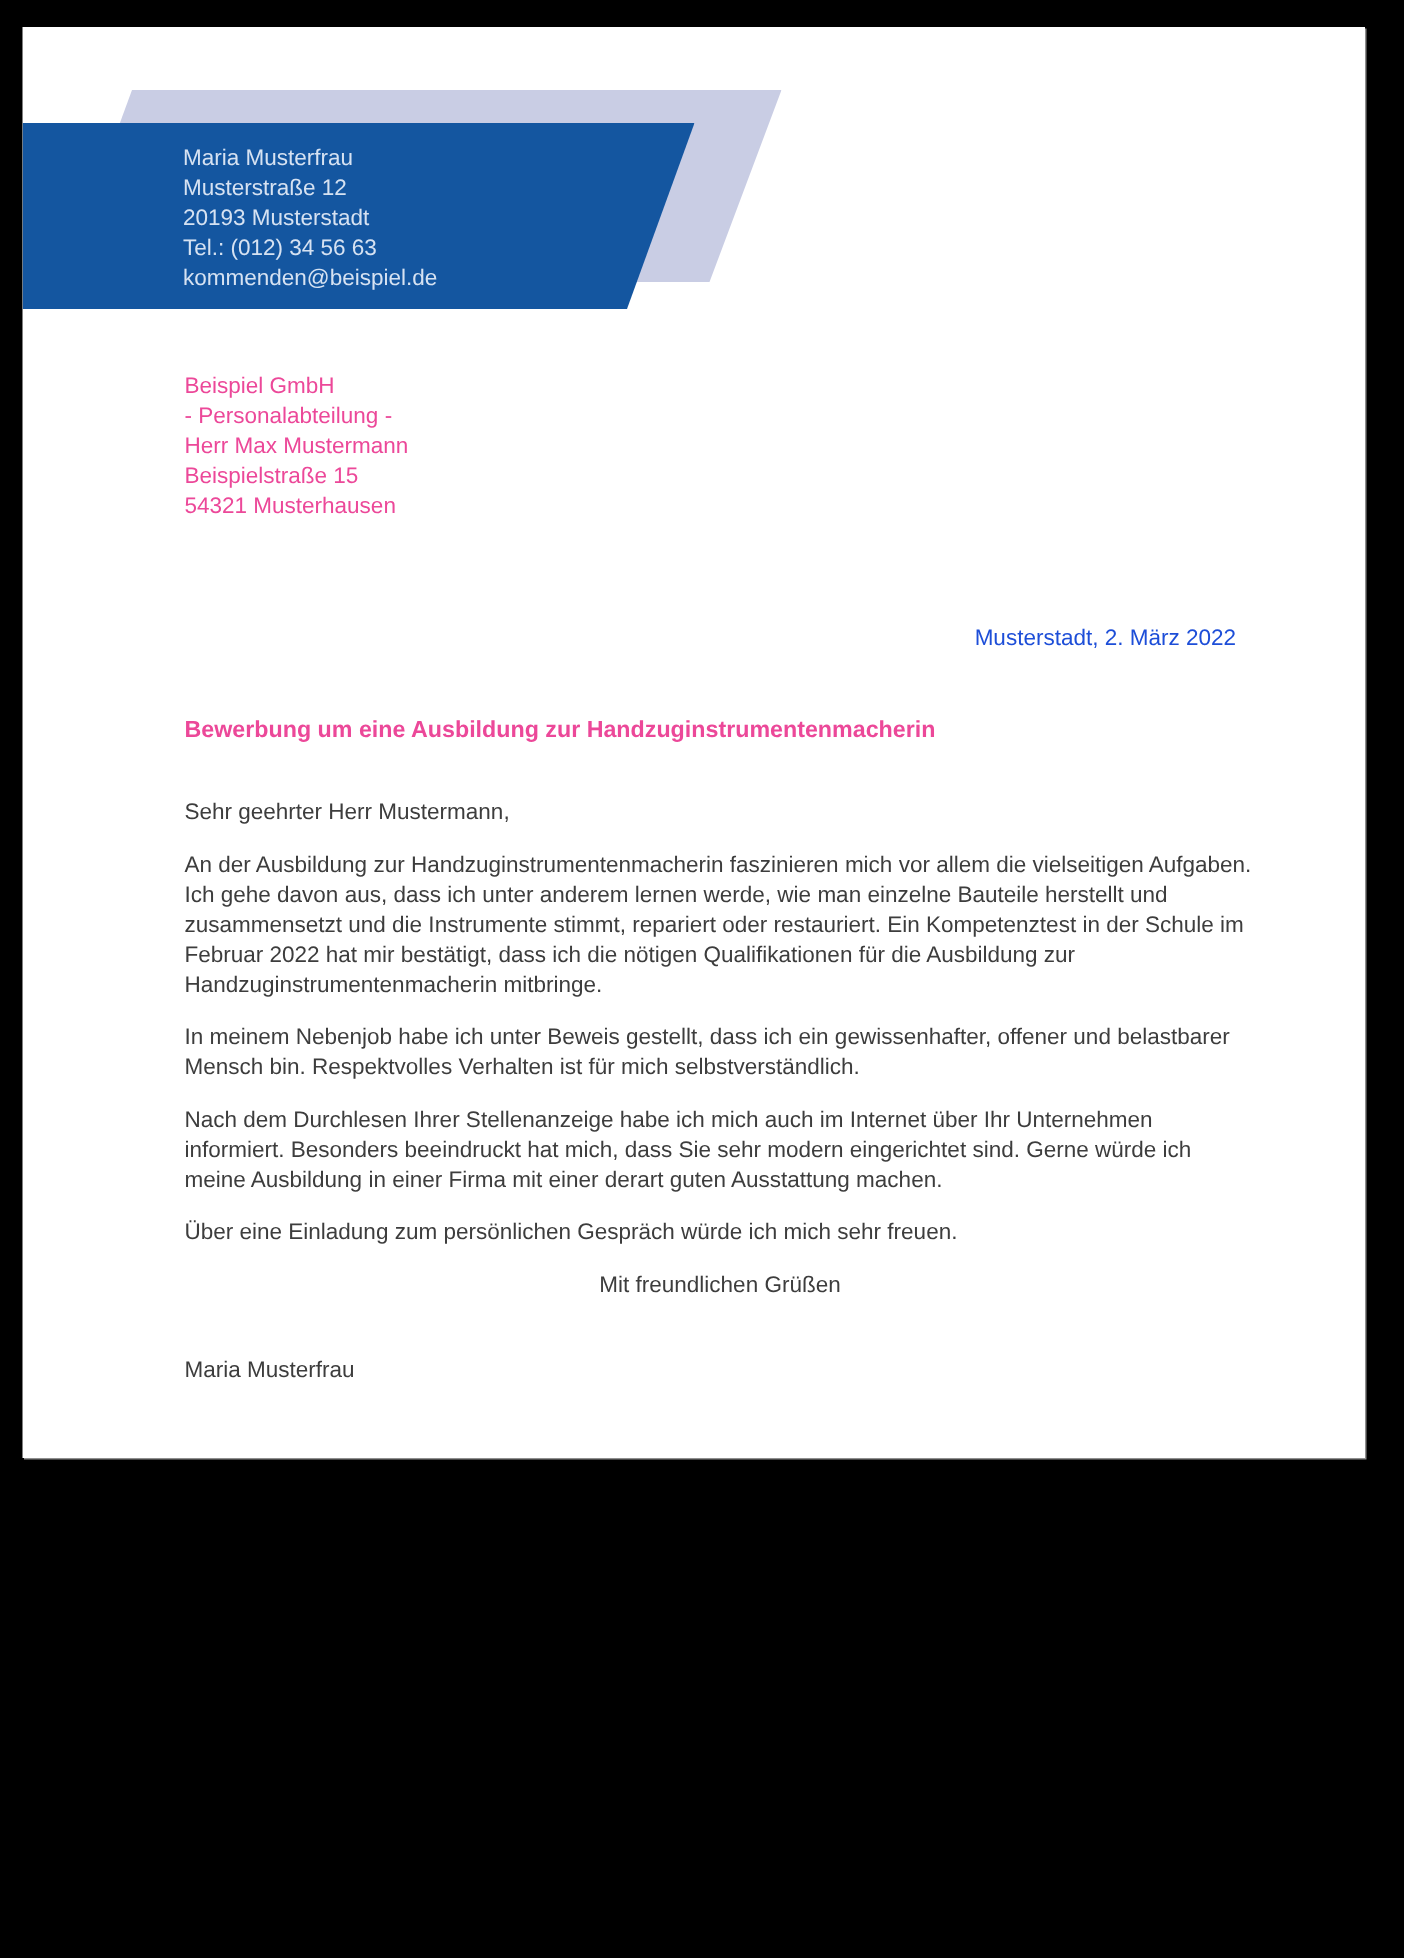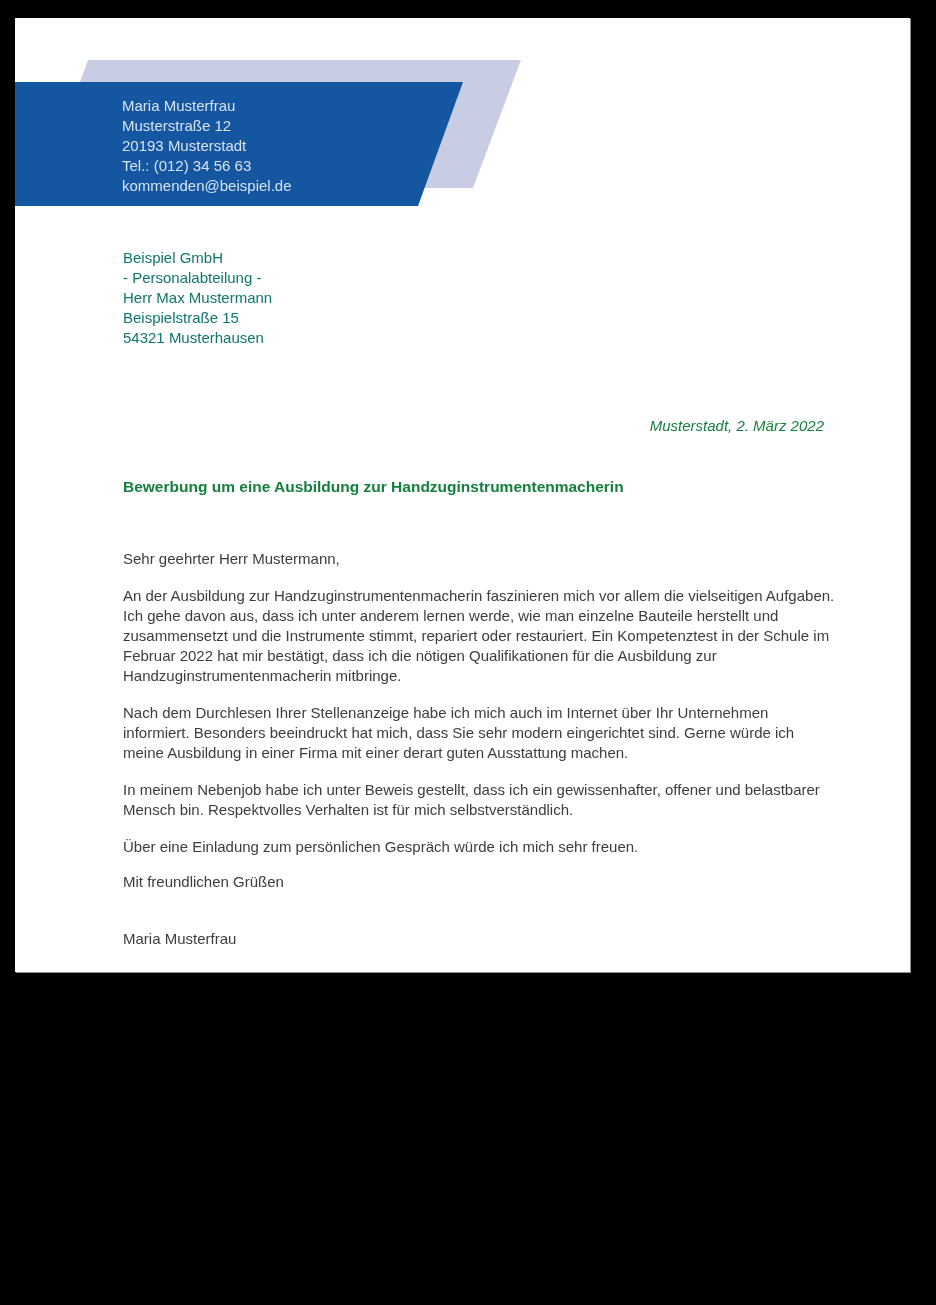--- a/index.html
+++ b/index.html
@@ -29,40 +29,39 @@
     clip-path: polygon(0 64px, 448px 64px, 403px 188px, 0 188px);
   }
   .sender-block {
     position: absolute; left: 107px; top: 78px; z-index: 3;
     font-size: 15px; line-height: 20px;
     color: #d6e2f2;
   }
   .recipient-block {
     position: absolute; left: 108px; top: 230px;
     font-size: 15px; line-height: 20px;
-    color: #0f766e;
+    color: #ec4899;
   }
   .date-line {
     position: absolute; top: 398px; right: 86px;
     font-size: 15px; line-height: 20px;
-    color: #15803d;
-    font-style: italic;
+    color: #1d4ed8;
   }
   .subject-line {
     position: absolute; left: 108px; top: 459px;
     font-size: 15.5px; line-height: 20px;
-    font-weight: 700; color: #15803d;
+    font-weight: 700; color: #ec4899;
   }
   .letter-body {
     position: absolute; left: 108px; top: 514px; width: 714px;
     font-size: 15px; line-height: 20px;
     color: #3d3d3d;
   }
-  .letter-body p { margin: 17px 0 15px 0; }
-  .letter-body p.closing { margin: 0; }
+  .letter-body p { margin: 0 0 15px 0; }
+  .letter-body p.closing { margin: 0; text-align: center; }
   .letter-body p.signature { margin: 37px 0 0 0; }
   .addr-line { display: block; }
 </style>
 </head>
 <body>
 
 <div class="paper">
 
   <div class="banner-gray"></div>
   <div class="banner-blue"></div>
@@ -83,20 +82,20 @@
     <span class="addr-line">54321 Musterhausen</span>
   </div>
 
   <div class="date-line">Musterstadt, 2. März 2022</div>
 
   <div class="subject-line">Bewerbung um eine Ausbildung zur Handzuginstrumentenmacherin</div>
 
   <div class="letter-body">
     <p>Sehr geehrter Herr Mustermann,</p>
     <p>An der Ausbildung zur Handzuginstrumentenmacherin faszinieren mich vor allem die vielseitigen Aufgaben. Ich gehe davon aus, dass ich unter anderem lernen werde, wie man einzelne Bauteile herstellt und zusammensetzt und die Instrumente stimmt, repariert oder restauriert. Ein Kompetenztest in der Schule im Februar 2022 hat mir bestätigt, dass ich die nötigen Qualifikationen für die Ausbildung zur Handzuginstrumentenmacherin mitbringe.</p>
+    <p>In meinem Nebenjob habe ich unter Beweis gestellt, dass ich ein gewissenhafter, offener und belastbarer Mensch bin. Respektvolles Verhalten ist für mich selbstverständlich.</p>
     <p>Nach dem Durchlesen Ihrer Stellenanzeige habe ich mich auch im Internet über Ihr Unternehmen informiert. Besonders beeindruckt hat mich, dass Sie sehr modern eingerichtet sind. Gerne würde ich meine Ausbildung in einer Firma mit einer derart guten Ausstattung machen.</p>
-    <p>In meinem Nebenjob habe ich unter Beweis gestellt, dass ich ein gewissenhafter, offener und belastbarer Mensch bin. Respektvolles Verhalten ist für mich selbstverständlich.</p>
     <p>Über eine Einladung zum persönlichen Gespräch würde ich mich sehr freuen.</p>
     <p class="closing">Mit freundlichen Grüßen</p>
     <p class="signature">Maria Musterfrau</p>
   </div>
 
 </div>
 
 </body></html>

